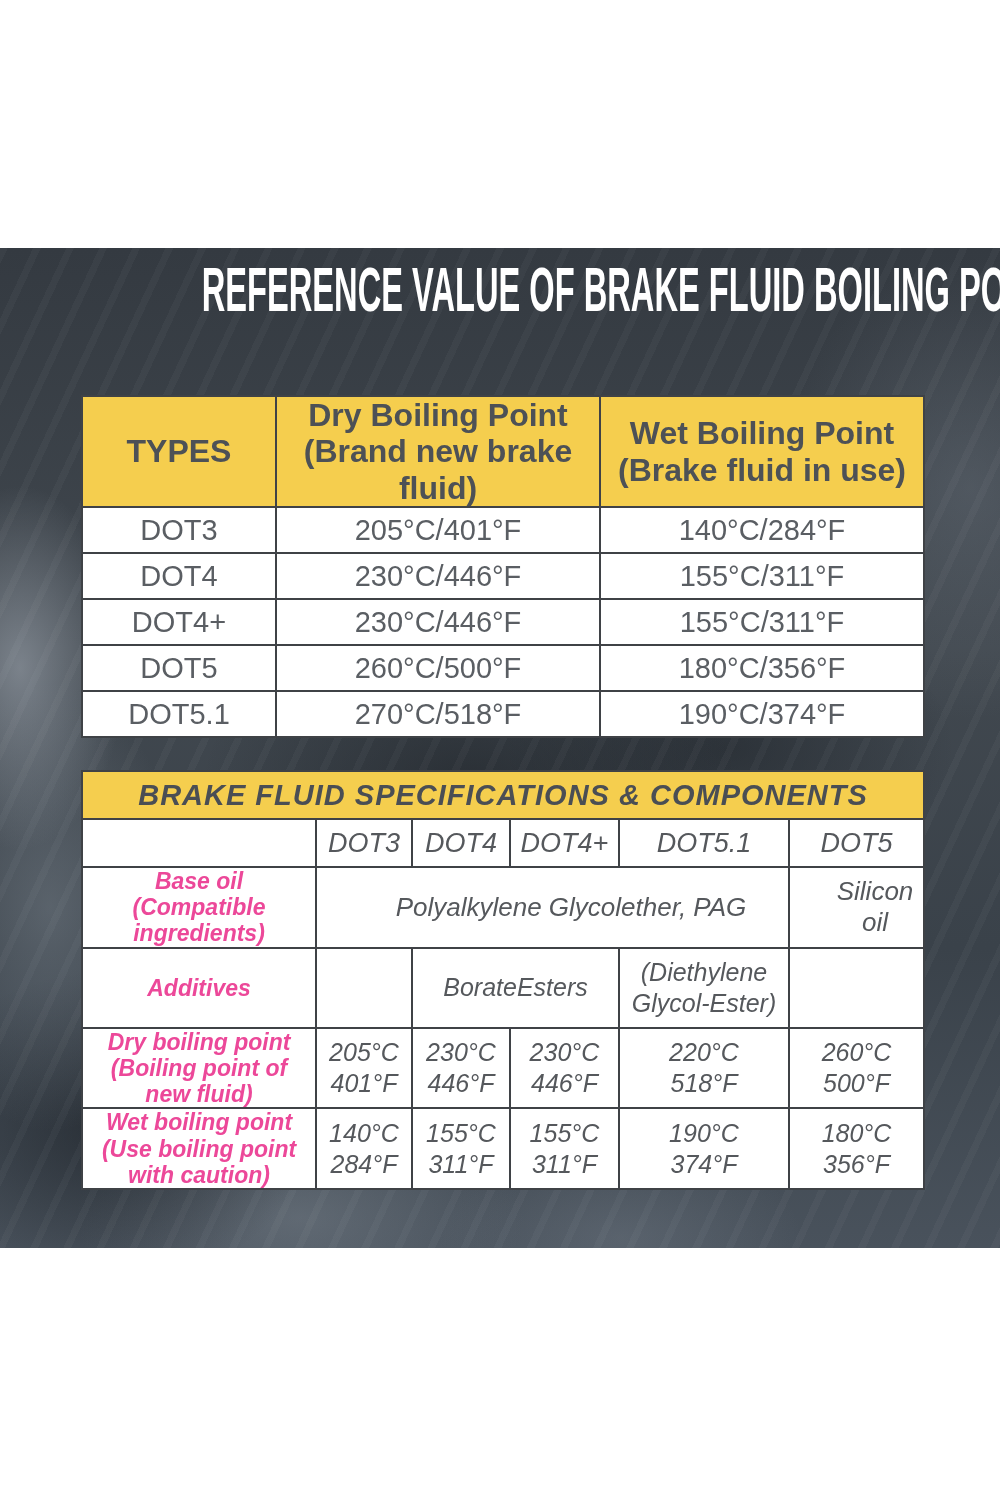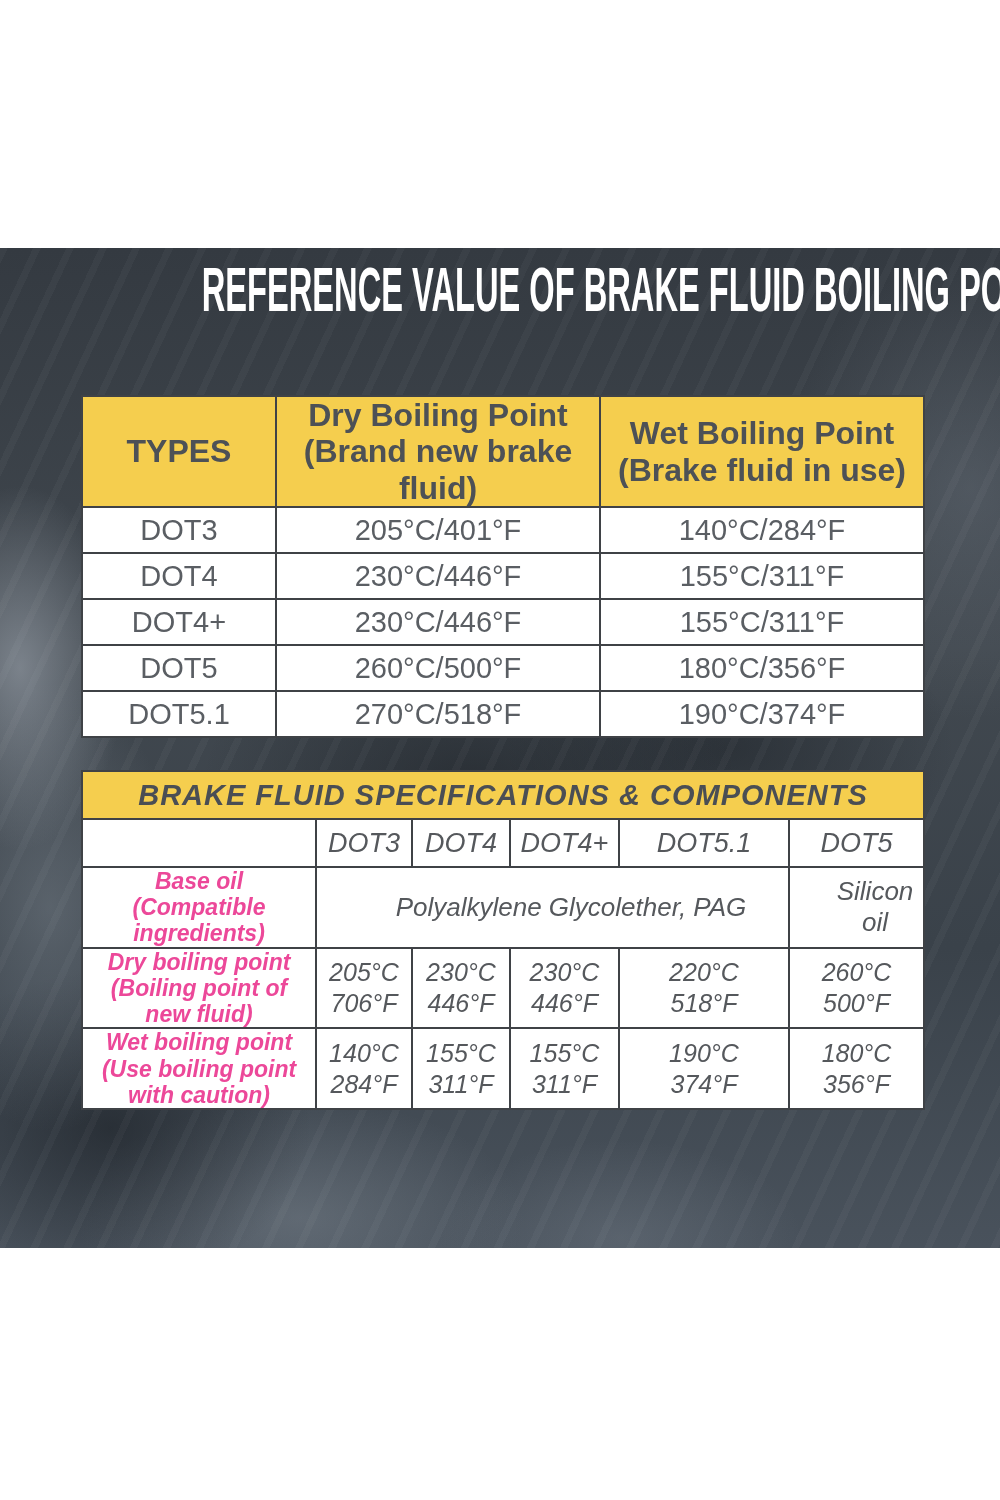--- a/index.html
+++ b/index.html
@@ -149,29 +149,39 @@
       </tr>
       <tr class="row-baseoil">
         <td class="label-cell">
           <span class="cell-line">Base oil</span>
           <span class="cell-line">(Compatible</span>
           <span class="cell-line">ingredients)</span>
         </td>
         <td class="merged-cell" colspan="4">Polyalkylene Glycolether, PAG</td>
         <td class="merged-cell">Silicon oil</td>
       </tr>
+      <tr class="row-additives">
+        <td class="label-cell">Additives</td>
+        <td class="value-cell"></td>
+        <td class="value-cell" colspan="2">BorateEsters</td>
+        <td class="value-cell">
+          <span class="cell-line">(Diethylene</span>
+          <span class="cell-line">Glycol-Ester)</span>
+        </td>
+        <td class="value-cell"></td>
+      </tr>
       <tr class="row-dry">
         <td class="label-cell">
           <span class="cell-line">Dry boiling point</span>
           <span class="cell-line">(Boiling point of</span>
           <span class="cell-line">new fluid)</span>
         </td>
         <td class="value-cell">
           <span class="cell-line">205°C</span>
-          <span class="cell-line">706°F</span>
+          <span class="cell-line">401°F</span>
         </td>
         <td class="value-cell">
           <span class="cell-line">230°C</span>
           <span class="cell-line">446°F</span>
         </td>
         <td class="value-cell">
           <span class="cell-line">230°C</span>
           <span class="cell-line">446°F</span>
         </td>
         <td class="value-cell">

